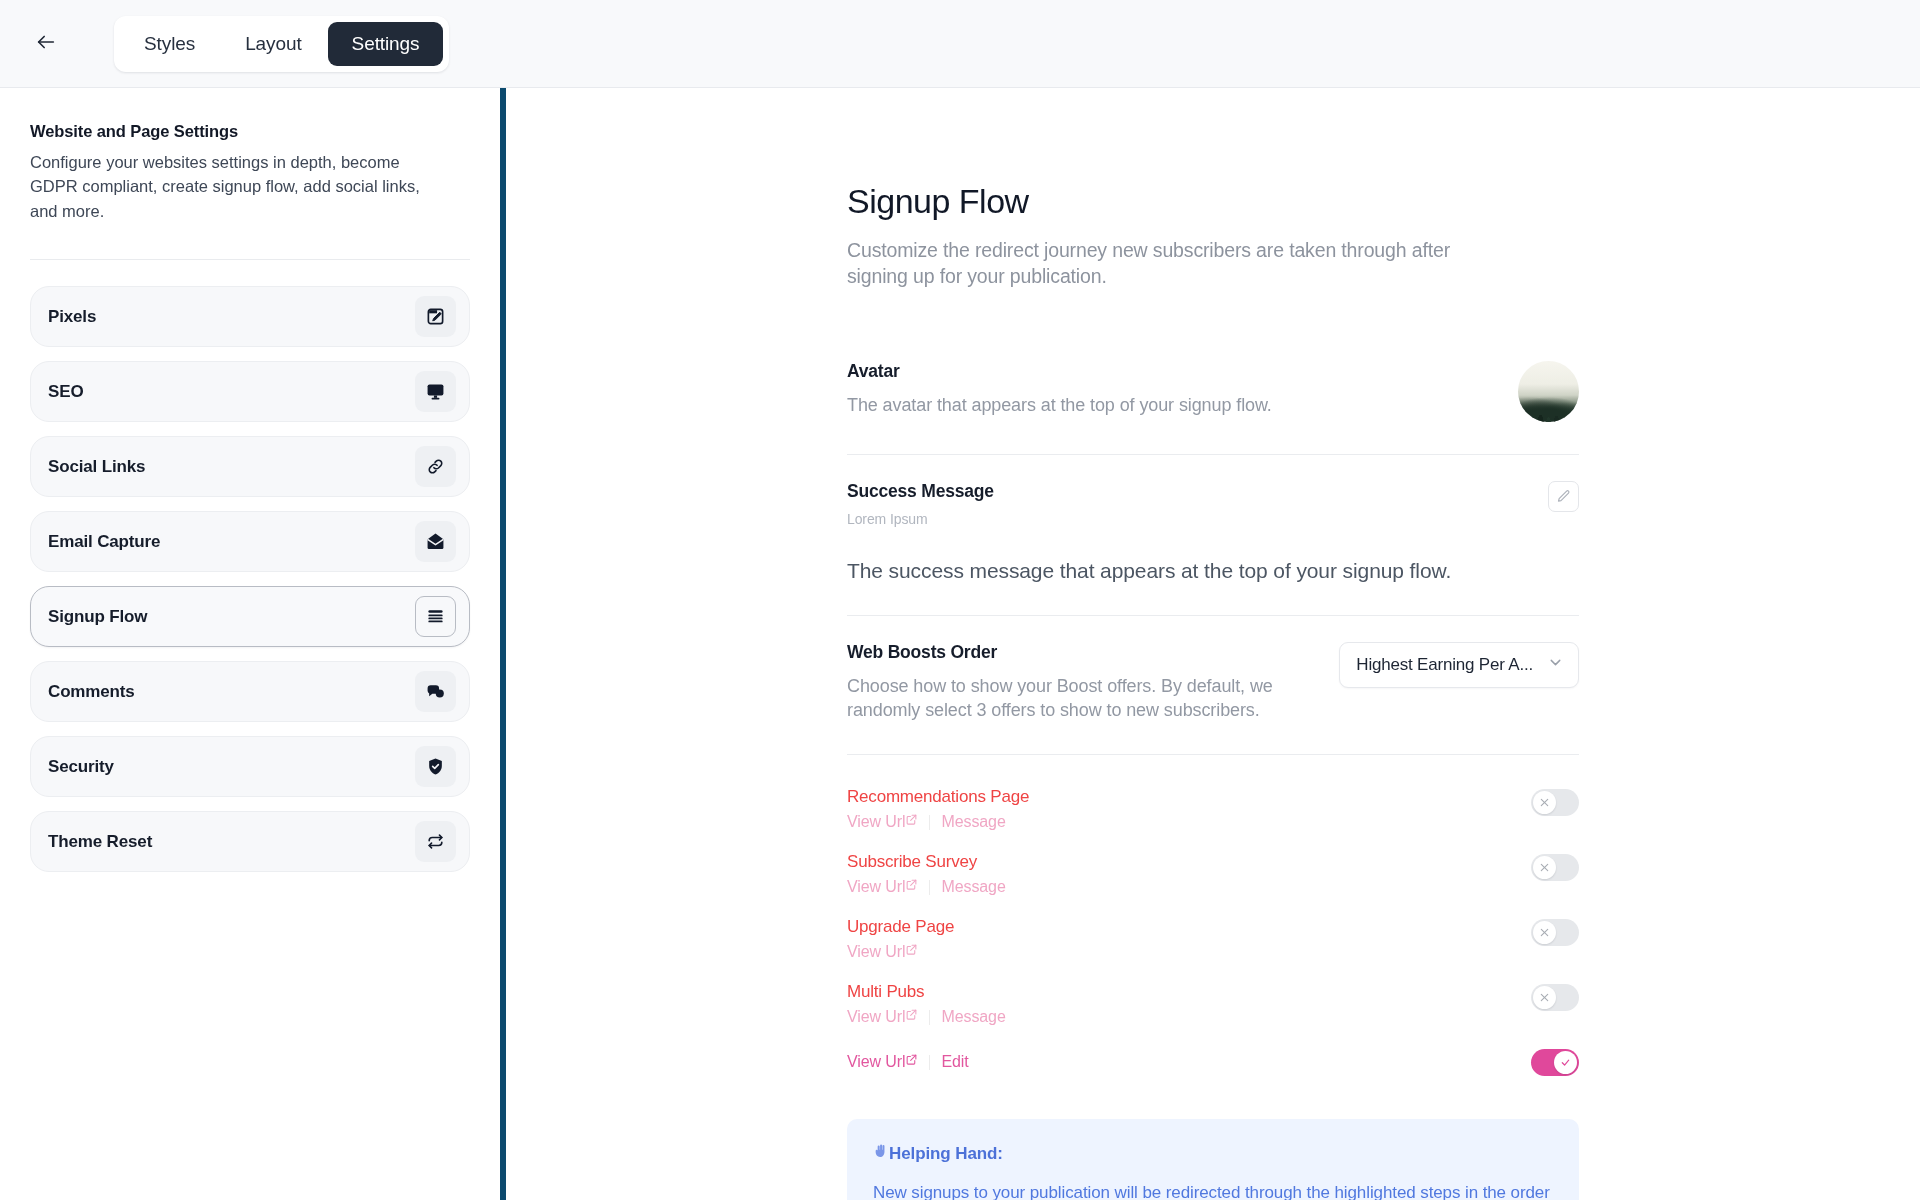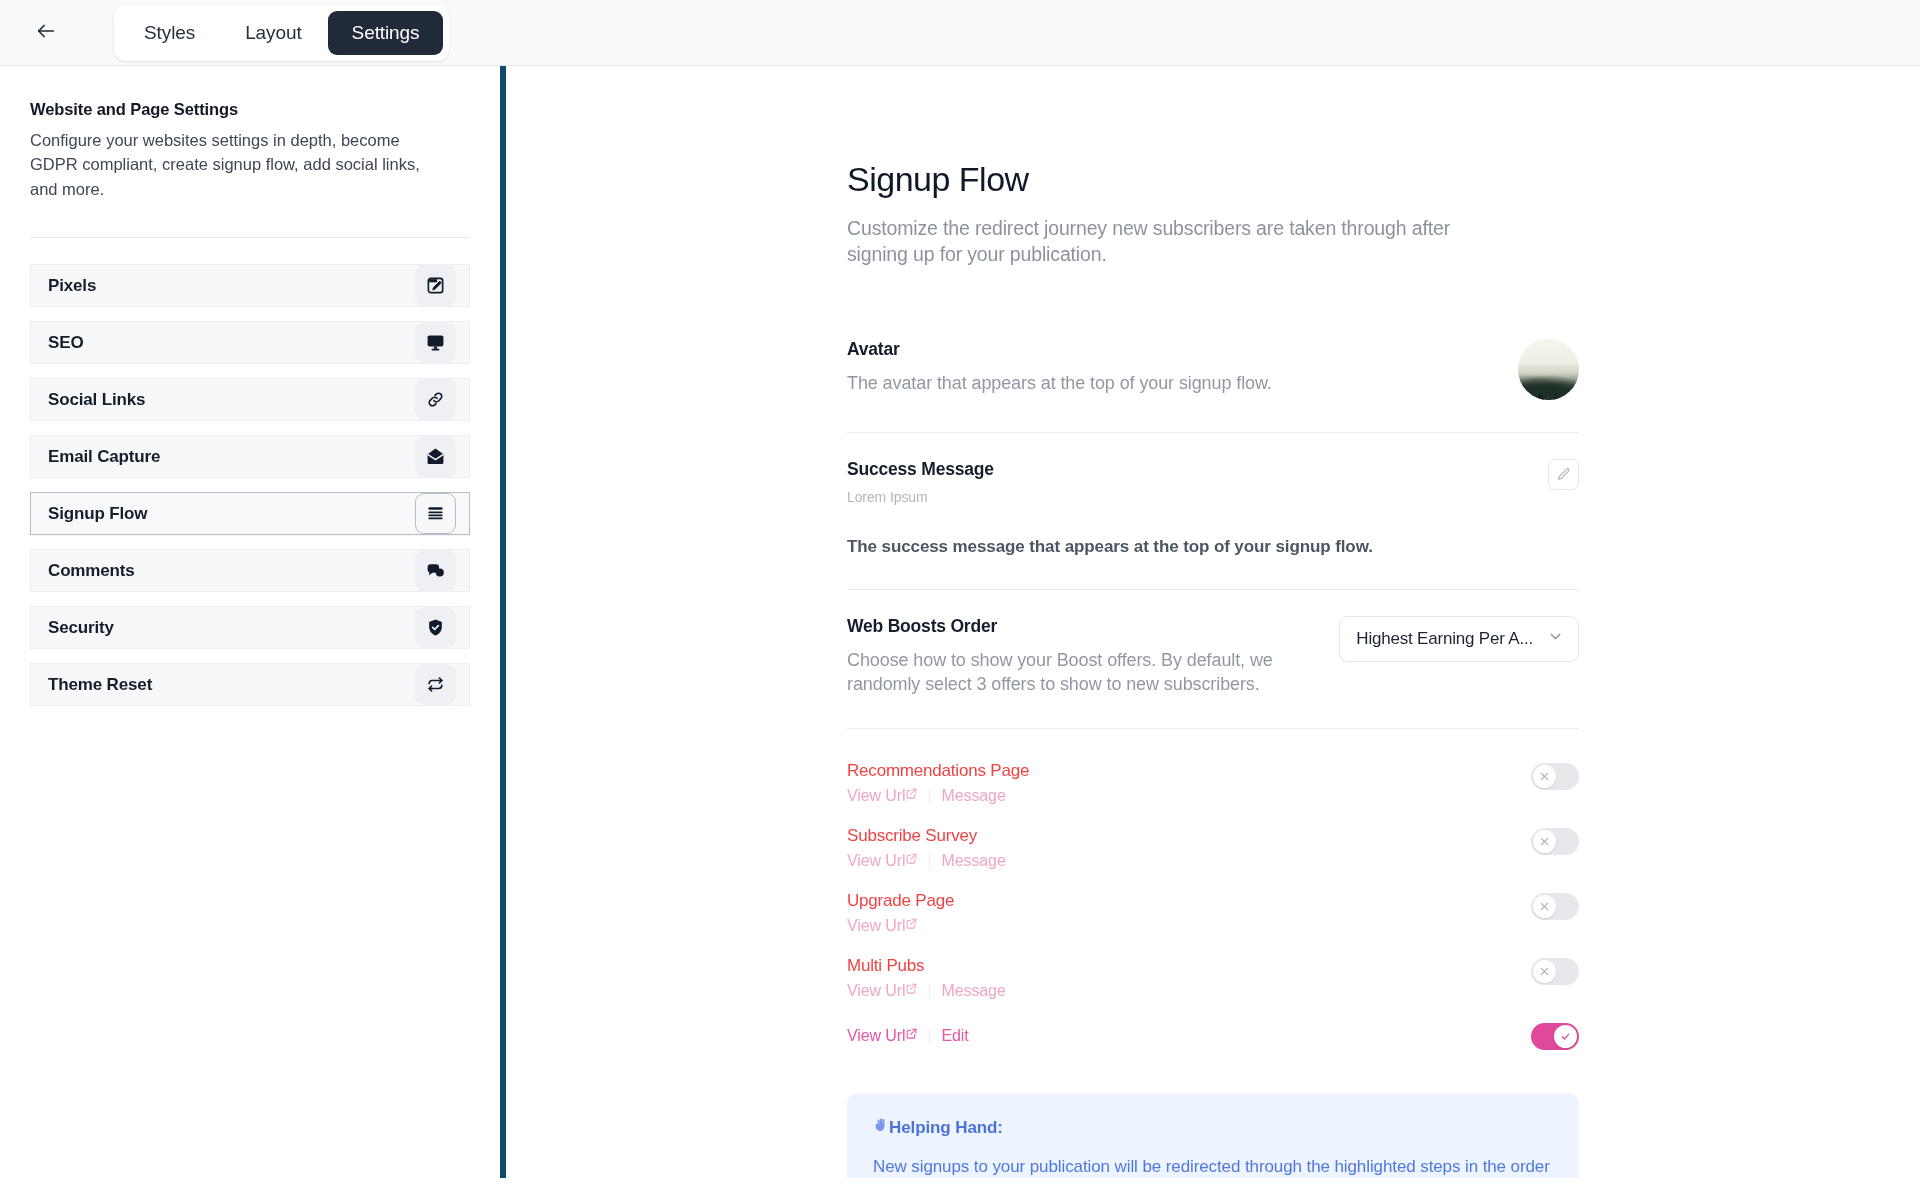--- a/index.html
+++ b/index.html
@@ -8,21 +8,21 @@
     width: 1920px; height: 1200px;
     font-family: "Liberation Sans", sans-serif;
     background: #ffffff;
     overflow: hidden;
     -webkit-font-smoothing: antialiased;
   }
 
   
   .topbar {
     position: relative;
-    height: 66px;
+    height: 88px;
     background: #f8f9fb;
     border-bottom: 1px solid #e8eaee;
     display: flex;
     align-items: center;
     padding-left: 24px;
   }
   .back-btn {
     width: 44px; height: 44px;
     display: flex; align-items: center; justify-content: center;
     border-radius: 8px;
@@ -80,24 +80,24 @@
     max-width: 420px;
   }
   .side-divider {
     height: 1px;
     background: #e9ebee;
     margin: 36px 0 26px 0;
   }
   .nav-list { display: flex; flex-direction: column; gap: 14px; }
   .nav-item {
     position: relative;
-    height: 43px;
+    height: 61px;
     background: #f7f8fa;
     border: 1px solid #eceef1;
-    border-radius: 0;
+    border-radius: 19px;
     display: flex;
     align-items: center;
     padding: 0 13px 0 17px;
     cursor: pointer;
   }
   .nav-item.selected {
     background: #f8f9fb;
     border: 1px solid #b8bcc4;
     box-shadow: 0 1px 2px rgba(16,24,40,.05);
   }
@@ -237,24 +237,23 @@
   .select svg { width: 17px; height: 17px; color: #9aa0aa; flex:0 0 17px; }
 
   .value-line {
     margin-top: 9px;
     font-size: 14px;
     color: #b1b6bf;
     letter-spacing: -0.1px;
   }
   .helper-line {
     margin-top: 32px;
-    font-size: 17px;
+    font-size: 21px;
     color: #4c5663;
     letter-spacing: -0.1px;
-    font-weight: bold;
   }
 
   
   .flow-rows { padding-top: 22px; }
   .flow-row {
     display: flex;
     align-items: flex-start;
     padding: 10px 0 11px 0;
   }
   .flow-row-body { flex: 1; min-width:0; }

